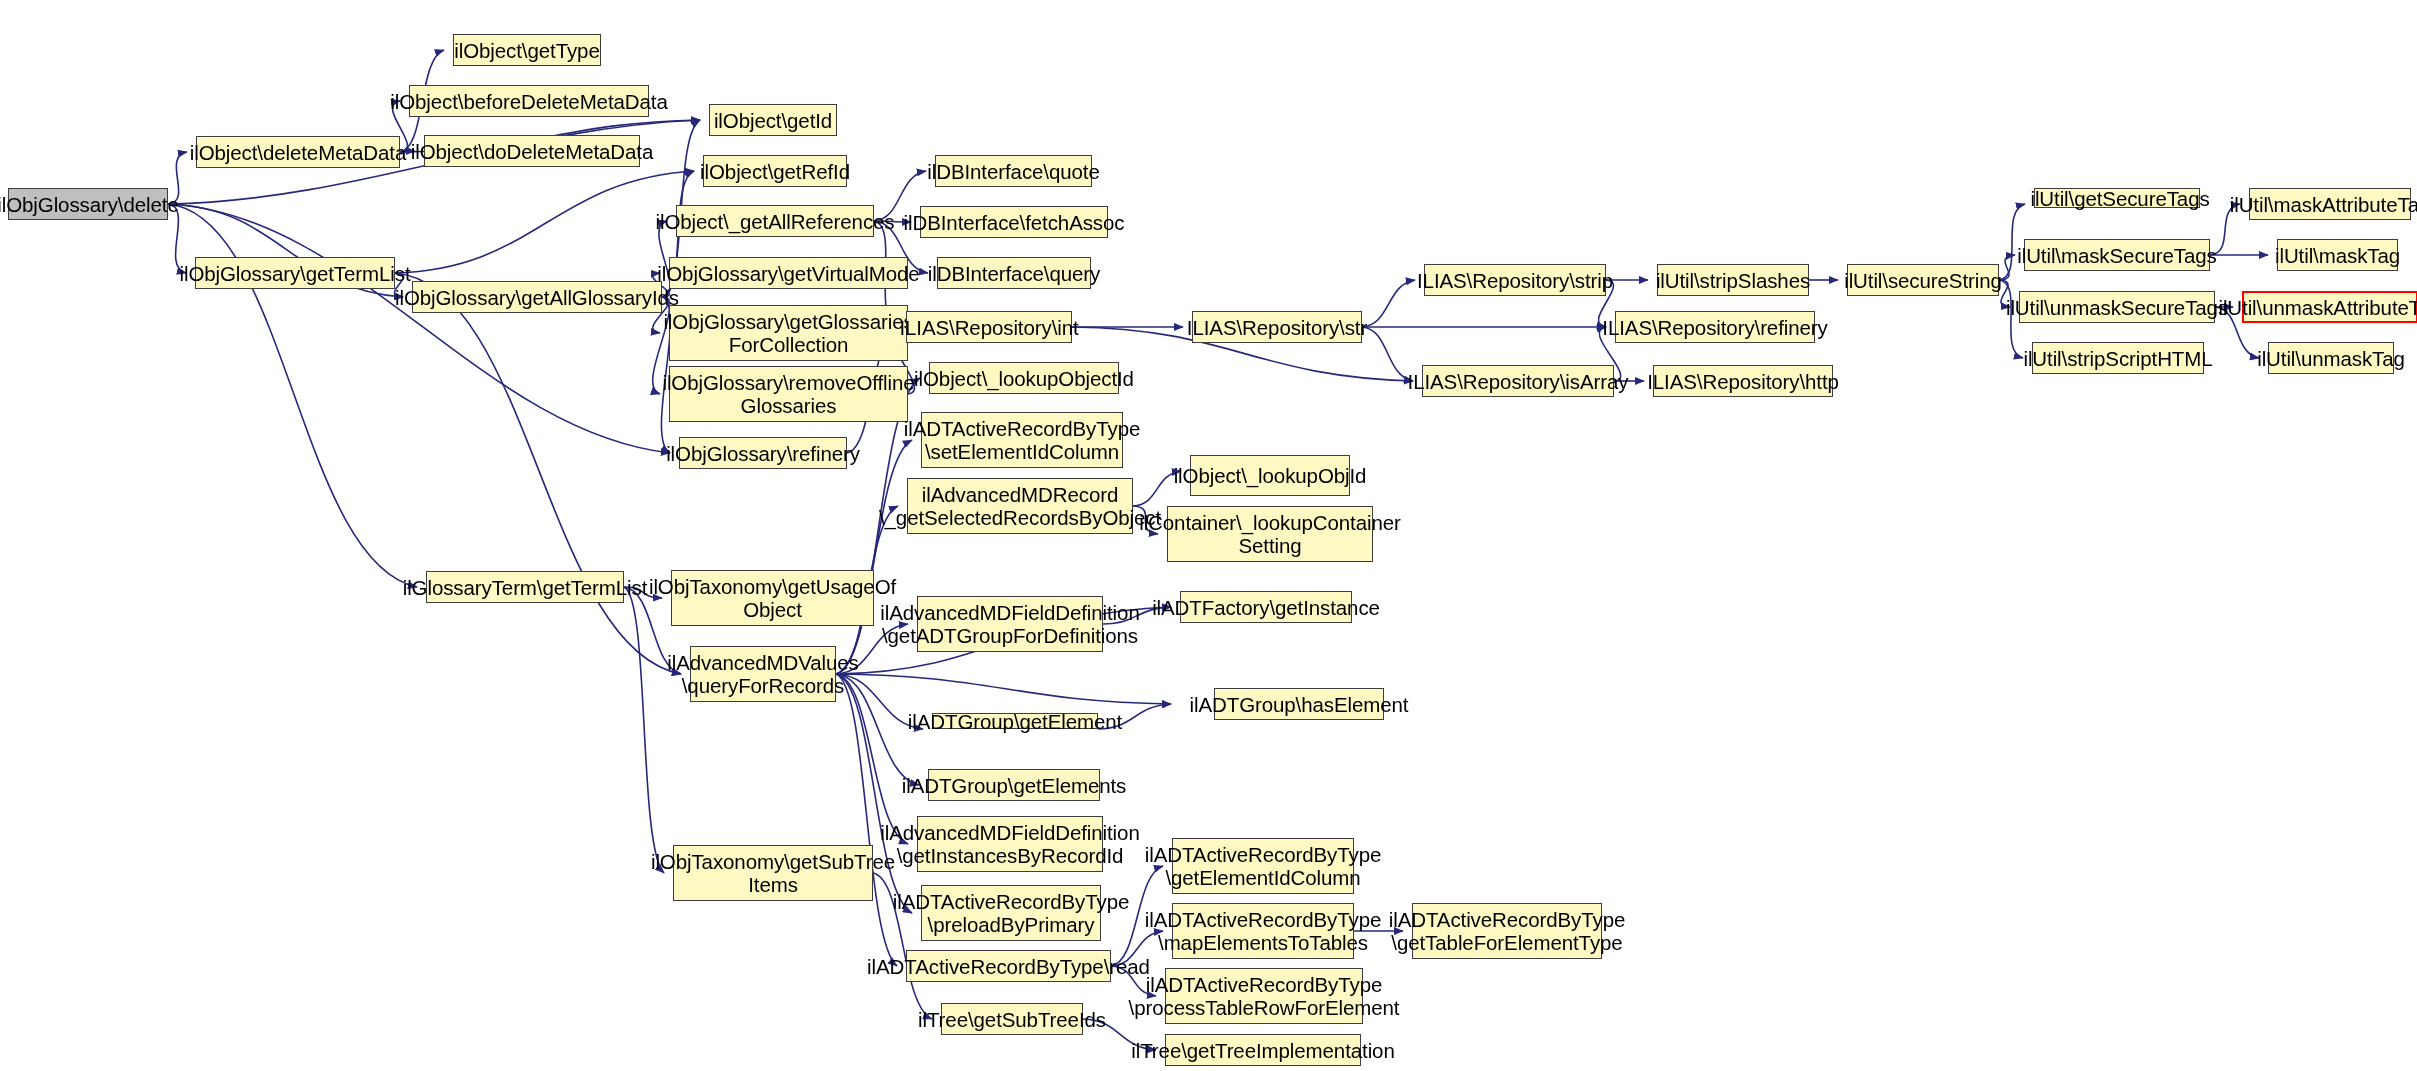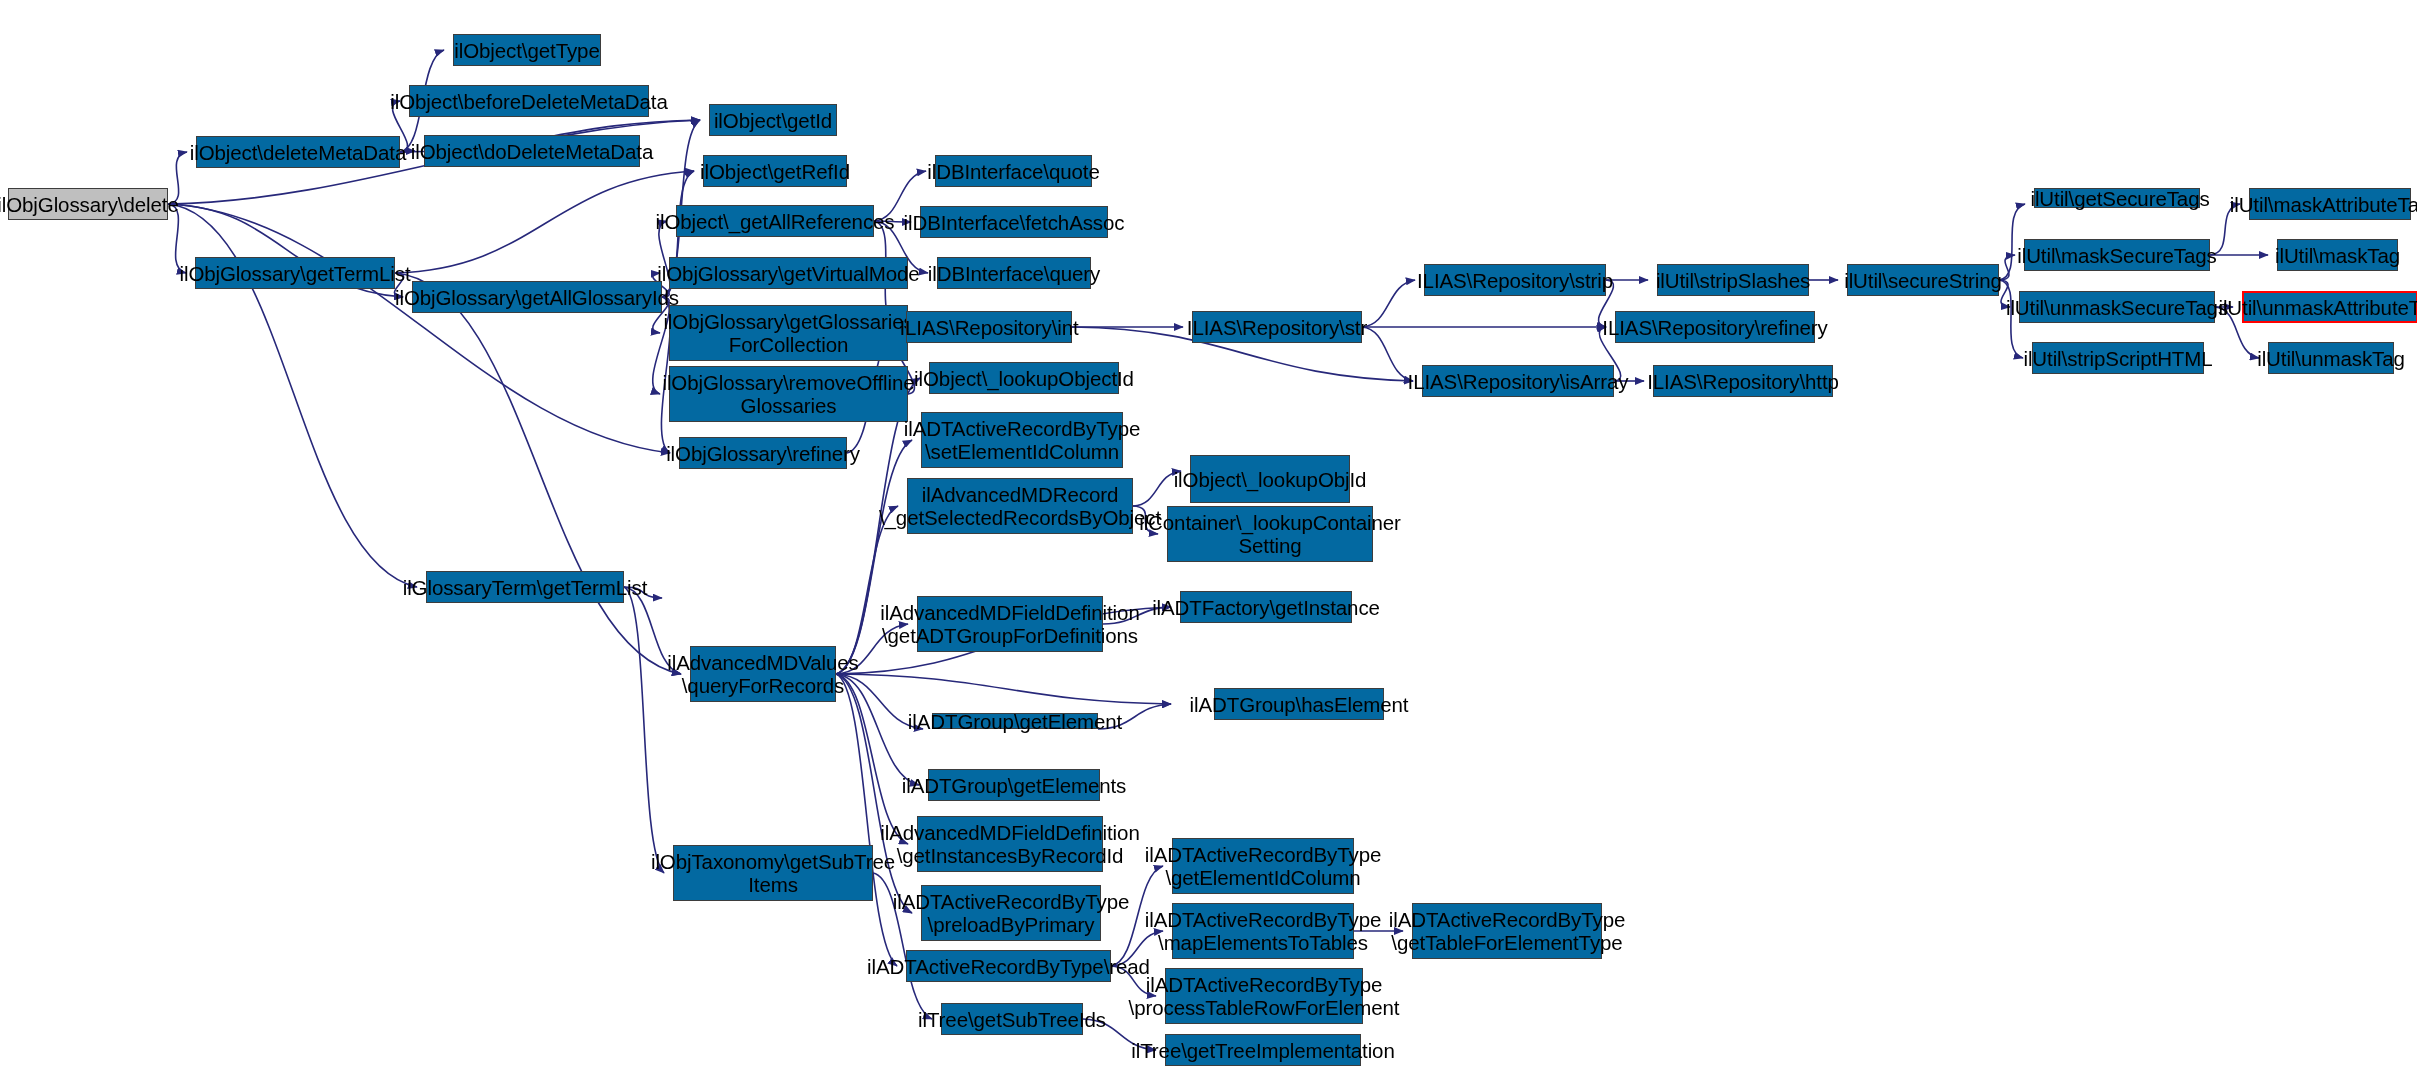--- a/index.html
+++ b/index.html
@@ -28,21 +28,21 @@
     position: absolute;
     left: 0;
     top: 0;
     width: 2417px;
     height: 1071px;
   }
   .node {
     position: absolute;
     box-sizing: border-box;
     border: 1.5px solid #3d3d3d;
-    background: #0369a1;
+    background: #fef9c3;
     color: #000000;
     font-size: 20.5px;
     line-height: 23px;
     display: flex;
     align-items: center;
     justify-content: center;
     text-align: center;
     white-space: pre-line;
     letter-spacing: -0.1px;
     padding: 0 4px;
@@ -171,23 +171,25 @@
       <div class="node" style="left: 2032px; top: 342px; width: 172px; height: 32px;">ilUtil\stripScriptHTML</div>
       <div class="node" style="left: 2249px; top: 188px; width: 162px; height: 32px;">ilUtil\maskAttributeTag</div>
       <div class="node" style="left: 2277px; top: 239px; width: 121px; height: 32px;">ilUtil\maskTag</div>
       <div class="node highlight" style="left: 2242px; top: 291px; width: 176px; height: 32px;">ilUtil\unmaskAttributeTag</div>
       <div class="node" style="left: 2268px; top: 342px; width: 126px; height: 32px;">ilUtil\unmaskTag</div>
       <div class="node" style="left: 929px; top: 362px; width: 190px; height: 32px;">ilObject\_lookupObjectId</div>
       <div class="node" style="left: 921px; top: 412px; width: 202px; height: 56px;">ilADTActiveRecordByType
 \setElementIdColumn</div>
       <div class="node" style="left: 907px; top: 478px; width: 226px; height: 56px;">ilAdvancedMDRecord
 \_getSelectedRecordsByObject</div>
-      <div class="node" style="left: 1190px; top: 455px; width: 160px; height: 48px; text-align: center;">ilObject\_lookupObjId</div>
+      <div class="node" style="left: 1190px; top: 455px; width: 160px; height: 41px; text-align: center;">ilObject\_lookupObjId</div>
       <div class="node" style="left: 1167px; top: 506px; width: 206px; height: 56px;">ilContainer\_lookupContainer
 Setting</div>
+      <div class="node" style="left: 671px; top: 570px; width: 203px; height: 56px;">ilObjTaxonomy\getUsageOf
+Object</div>
       <div class="node" style="left: 426px; top: 571px; width: 198px; height: 32px;">ilGlossaryTerm\getTermList</div>
       <div class="node" style="left: 690px; top: 646px; width: 146px; height: 56px;">ilAdvancedMDValues
 \queryForRecords</div>
       <div class="node" style="left: 917px; top: 596px; width: 186px; height: 56px;">ilAdvancedMDFieldDefinition
 \getADTGroupForDefinitions</div>
       <div class="node" style="left: 1180px; top: 591px; width: 172px; height: 32px;">ilADTFactory\getInstance</div>
       <div class="node" style="left: 1180px; top: 688px; width: 170px; height: 32px; margin-left: 34px;">ilADTGroup\hasElement</div>
       <div class="node" style="left: 932px; top: 713px; width: 166px; height: 16px;">ilADTGroup\getElement</div>
       <div class="node" style="left: 928px; top: 769px; width: 172px; height: 32px;">ilADTGroup\getElements</div>
       <div class="node" style="left: 917px; top: 816px; width: 186px; height: 56px;">ilAdvancedMDFieldDefinition

